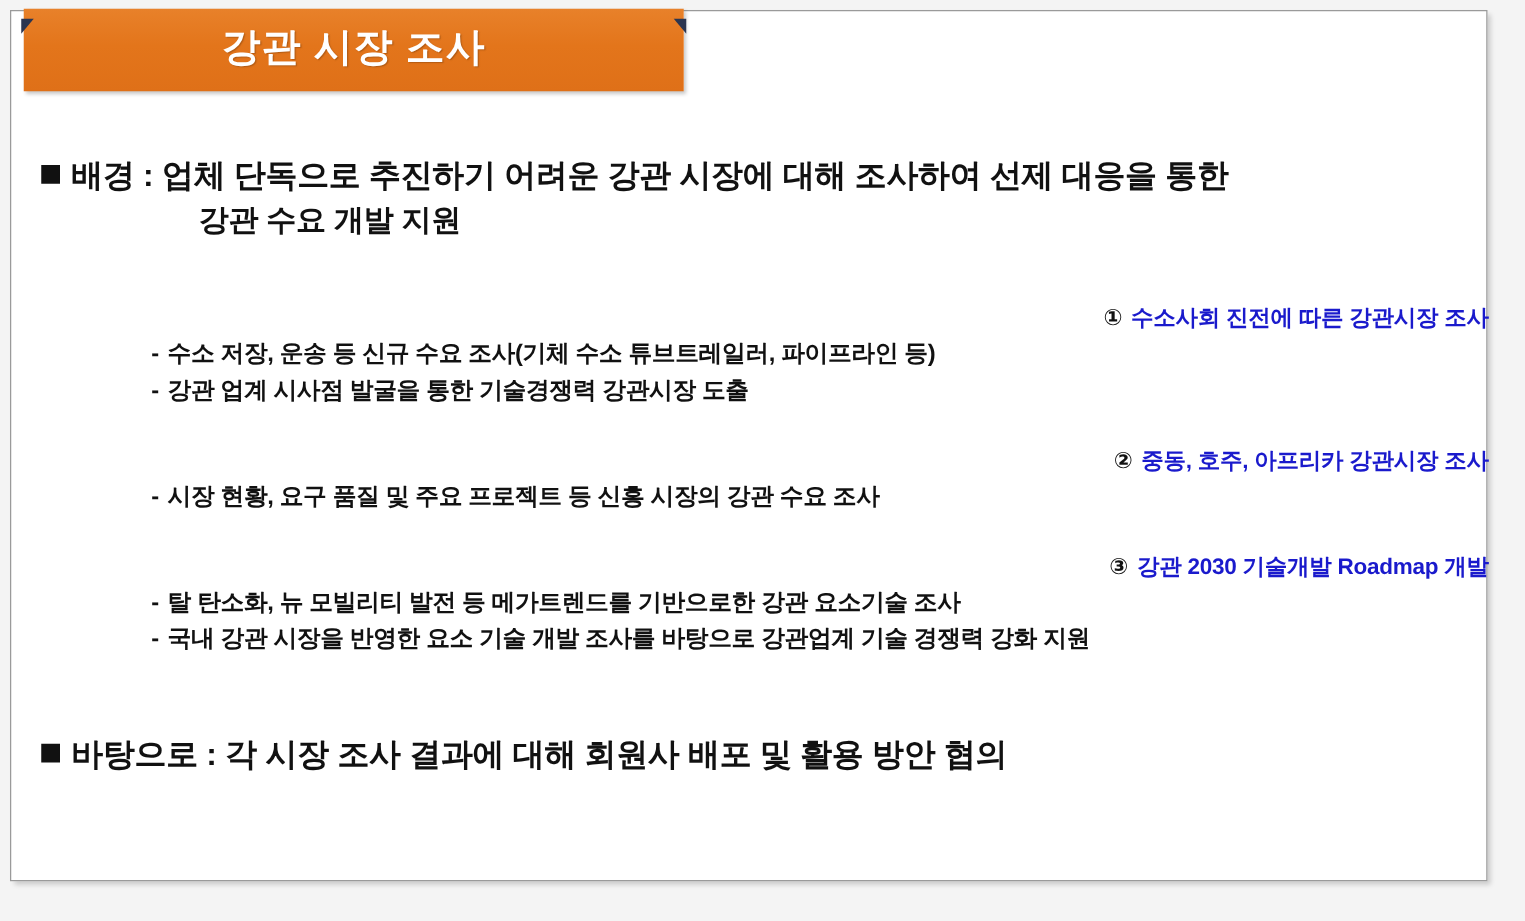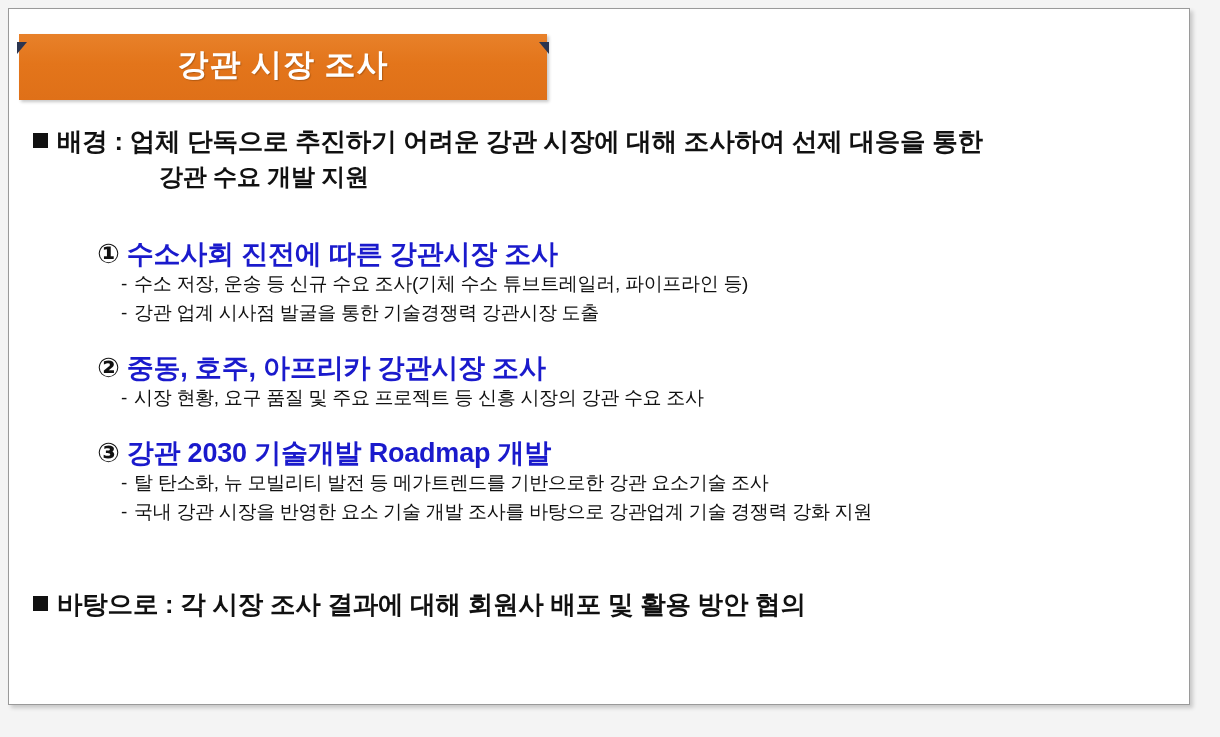--- a/index.html
+++ b/index.html
@@ -26,21 +26,20 @@
     box-sizing: border-box;
   }
 
   
   .title-wrap {
     position: absolute;
     left: 10px;
     top: -2px;
     width: 528px;
     height: 66px;
-    margin-top: 27px;
   }
   .title-banner {
     position: absolute;
     left: 0;
     top: 0;
     width: 528px;
     height: 66px;
     background: #E3761C;
     background: linear-gradient(to bottom, #E8812A 0%, #E3751B 45%, #DF7018 100%);
     box-shadow: 2px 2px 3px rgba(0,0,0,0.22);
@@ -114,42 +113,43 @@
     font-size: 24px;
     line-height: 36px;
     padding-left: 150px;
     letter-spacing: -0.2px;
     white-space: nowrap;
     color: #111111;
     font-weight: bold;
   }
 
   .lvl2 {
-    font-size: 27px;
+    font-size: 18px;
     line-height: 30px;
     color: #1A1ACC;
     padding-left: 88px;
     letter-spacing: -0.2px;
     white-space: nowrap;
     font-weight: bold;
+    text-align: right;
   }
   .lvl2 .num {
     margin-right: 7px;
     color: #111111;
     font-weight: bold;
   }
 
   .lvl3 {
     font-size: 19px;
     line-height: 29px;
     color: #111111;
     padding-left: 112px;
     letter-spacing: -0.3px;
     white-space: nowrap;
-    font-weight: normal;
+    font-weight: bold;
   }
   .lvl3 .dash {
     margin-right: 7px;
   }
 
   .sp-14 { height: 14px; }
   .sp-26 { height: 26px; }
   .sp-30 { height: 30px; }
 </style>
 </head>

